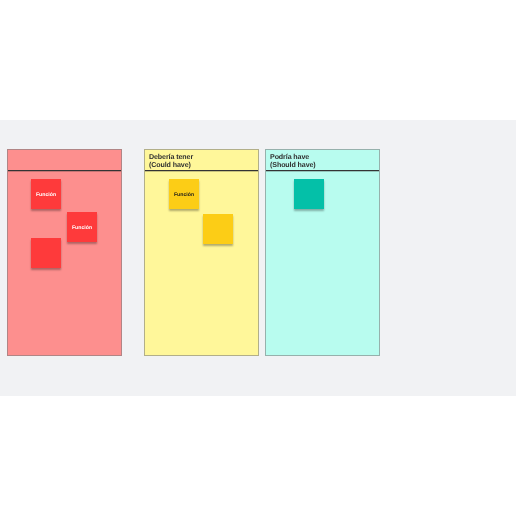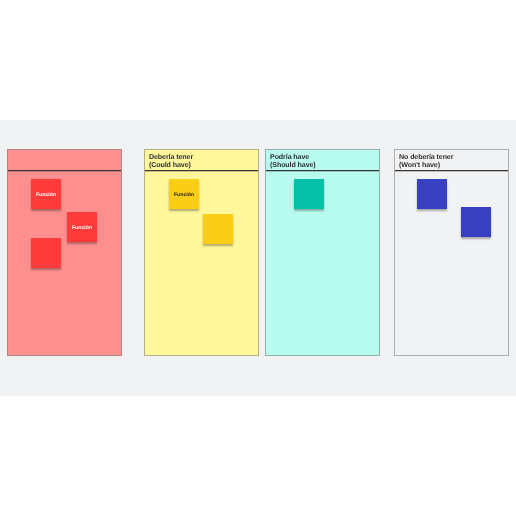--- a/index.html
+++ b/index.html
@@ -76,27 +76,14 @@
     <div class="col-head">
       <div class="l">Podría have</div>
       <div class="l">(Should have)</div>
     </div>
     <div class="col-sep"></div>
     <div class="note" style="background: rgb(4, 192, 168); left: 28.2px; top: 29.3px;">
       <span class="lbl" style="color: rgb(255, 255, 255);"></span>
     </div>
   </div>
 
-  <div class="col col-4" style="background: rgb(241, 242, 244);">
-    <div class="col-head">
-      <div class="l">No debería tener</div>
-      <div class="l">(Won't have)</div>
-    </div>
-    <div class="col-sep"></div>
-    <div class="note" style="background: rgb(58, 64, 194); left: 22.2px; top: 29.3px;">
-      <span class="lbl" style="color: rgb(255, 255, 255);"></span>
-    </div>
-    <div class="note" style="background: rgb(58, 64, 194); left: 66.2px; top: 57.2px;">
-      <span class="lbl" style="color: rgb(255, 255, 255);"></span>
-    </div>
-  </div>
 
 </div>
 
 </body></html>

